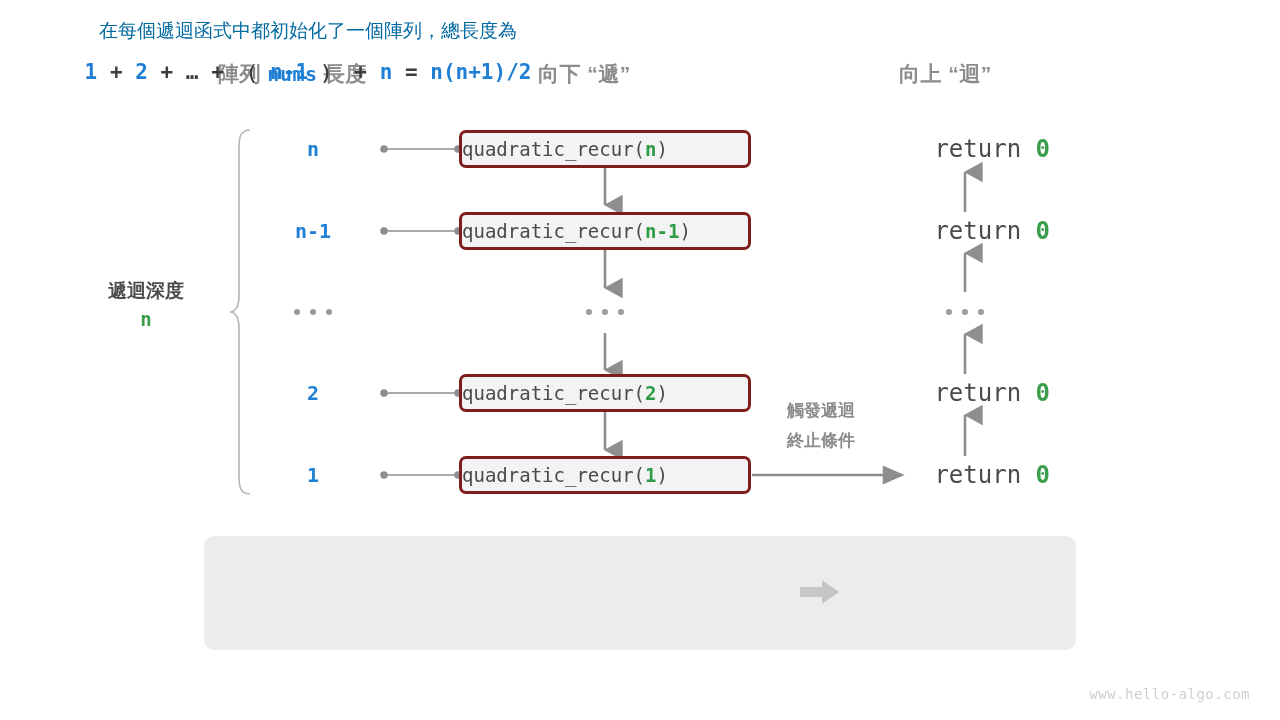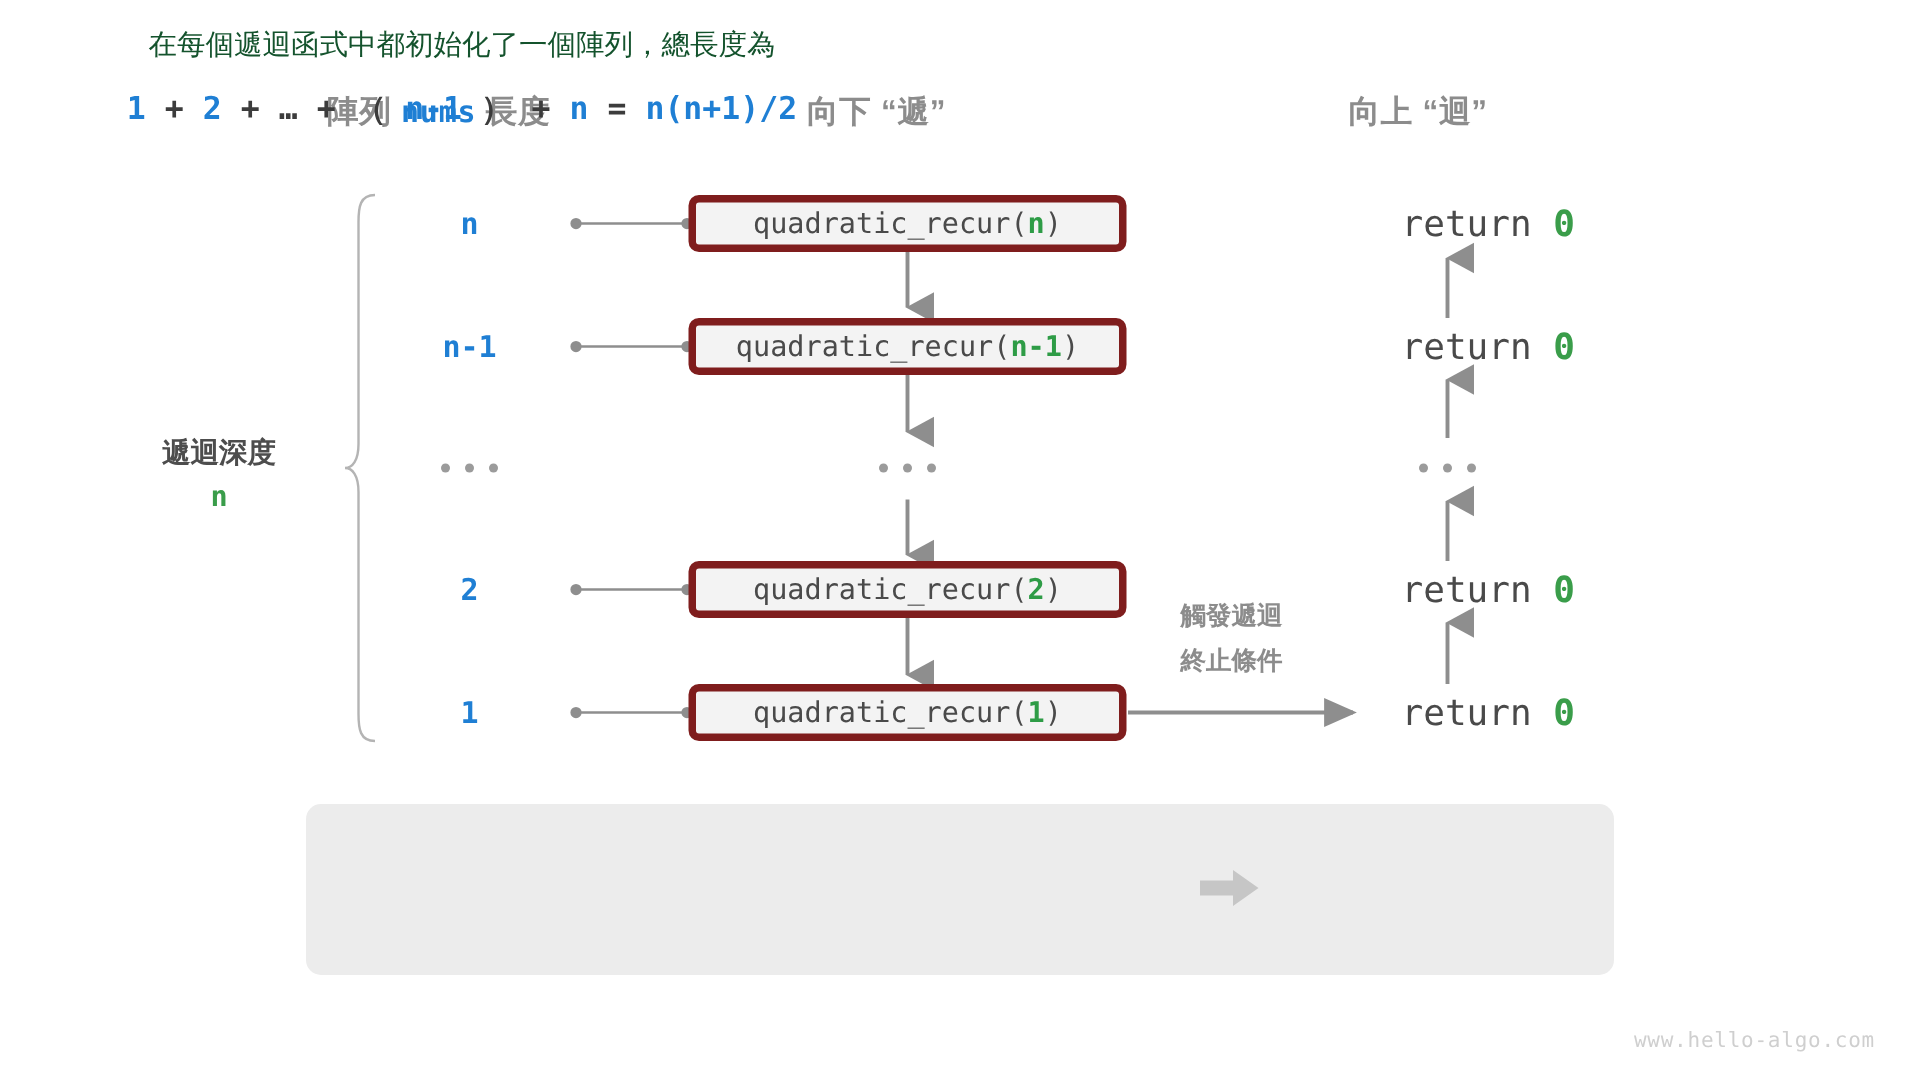--- a/index.html
+++ b/index.html
@@ -36,21 +36,21 @@
     font-size: 20px;
   }
   #head-array  { left: 218px; top: 60px; }
   #head-down   { left: 538px; top: 60px; }
   #head-up     { left: 899px; top: 60px; }
 
   
   #depth-label {
     position: absolute;
     left: 92px;
-    top: 288px;
+    top: 276px;
     width: 108px;
     text-align: center;
     font-size: 19px;
     font-weight: bold;
     color: #4d4d4d;
     line-height: 1.55;
     white-space: nowrap;
   }
   #depth-label .green-n {
     display: block;
@@ -97,25 +97,25 @@
 
   
   .fn-box {
     position: absolute;
     left: 459px;
     width: 292px;
     height: 38px;
     box-sizing: border-box;
     transform: translateY(-50%);
     background: #f3f3f3;
-    border: 5px solid #7f1d1d;
+    border: 3px solid #7f1d1d;
     border-radius: 7px;
     display: flex;
     align-items: center;
-    justify-content: center;
+    justify-content: flex-start;
     font-family: "DejaVu Sans Mono", "Liberation Mono", monospace;
     font-size: 19px;
     color: #4a4a4a;
     letter-spacing: 0px;
   }
   .fn-box .arg { color: #2e9c46; font-weight: bold; }
 
   
   .ret-cell {
     position: absolute;
@@ -162,21 +162,21 @@
   }
   #summary-left {
     position: absolute;
     left: 28px;
     top: 16px;
     width: 560px;
     text-align: center;
   }
   #summary-sentence {
     font-size: 19px;
-    color: #14532d;
+    color: #0369a1;
     line-height: 1.6;
     white-space: nowrap;
   }
   #summary-formula {
     margin-top: 12px;
     font-family: "DejaVu Sans Mono", "Liberation Mono", monospace;
     font-size: 21px;
     font-weight: bold;
     color: #3c3c3c;
     white-space: nowrap;

